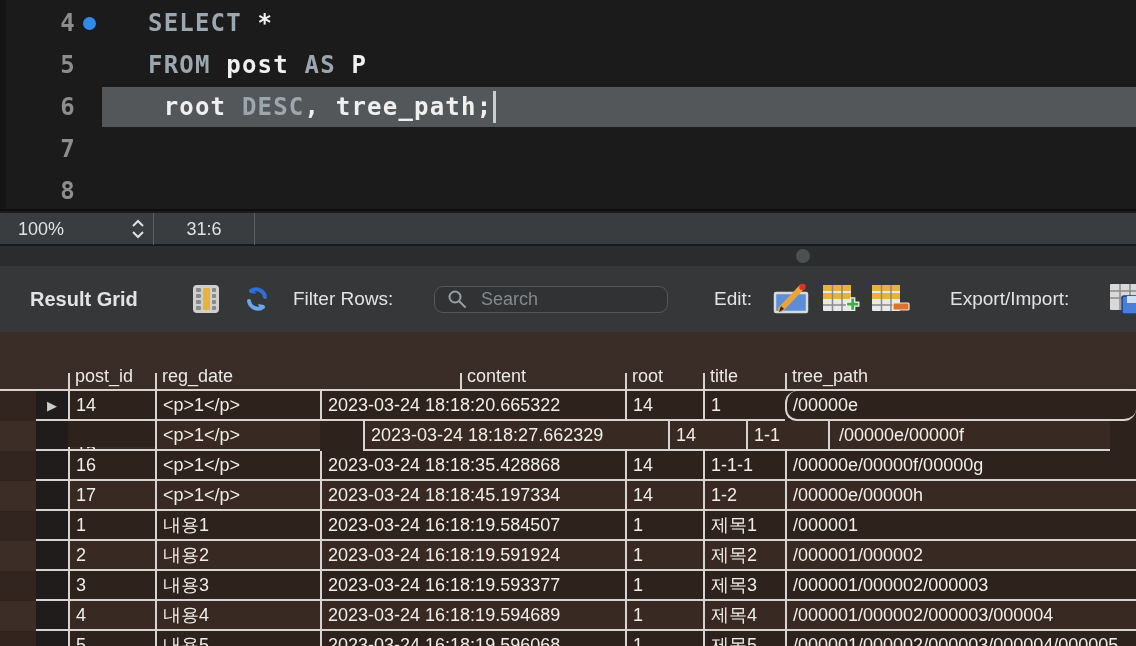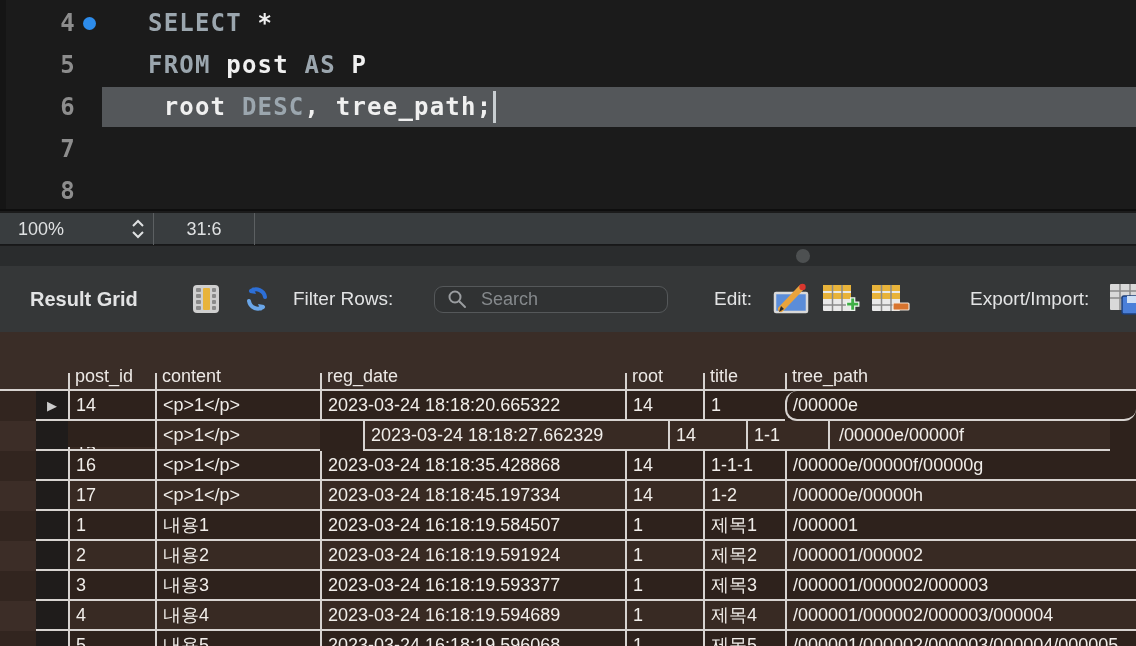--- a/index.html
+++ b/index.html
@@ -47,21 +47,21 @@
   .tb-title { left:30px; font-weight:700; font-size:20px; }
   .ic-grid { left:193px; } .ic-refresh { left:243px; }
   .tb-filter { left:293px; }
   .search-wrap { left:434px; }
   .search-input { width:234px; height:27px; border-radius:9px; background:#303233;
                   border:1px solid #55585a; color:#c9ccce; font-size:18px;
                   padding-left:46px; outline:none; font-family:"Liberation Sans", sans-serif; }
   .search-input::placeholder { color:#85898c; }
   .search-glass { position:absolute; left:13px; top:23px; }
   .tb-edit { left:714px; } .ic-pencil { left:772px; } .ic-addrow { left:821px; } .ic-delrow { left:870px; }
-  .tb-export { left:950px;margin-left:20px; } .ic-export { left:1108px; }
+  .tb-export { left:950px; } .ic-export { left:1108px; }
 
   
   .resultgrid-glyph { width:26px; height:28px; background:#cfcfcf; border-radius:4px;
                       display:flex; gap:2px; padding:3px; }
   .rg-col { display:flex; flex-direction:column; gap:2px; flex:1; }
   .rg-cell { flex:1; background:#8a8a8a; border-radius:1px; }
   .rg-bar { width:7px; background:#e8b33a; border-radius:1px; }
 
   
   .grid { position:absolute; left:0; top:332px; width:1136px; height:314px; background:#2e221c; }
@@ -202,22 +202,22 @@
         <rect x="14" y="14" width="20" height="18" fill="#4a7fd9" stroke="#1d3f7a" stroke-width="1.5" rx="2"></rect>
         <rect x="19" y="14" width="10" height="7" fill="#cfe0f5"></rect>
       </svg>
     </div>
   </div>
 
   <div class="grid">
     <div class="grid-header" id="grid-header">
         <div class="gh-spacer"></div>
         <div class="gh-cell" style="width: 87px;">post_id</div>
+        <div class="gh-cell" style="width: 305px;">reg_date</div>
         <div class="gh-cell" style="width: 165px;">content</div>
-        <div class="gh-cell" style="width: 305px;">reg_date</div>
         <div class="gh-cell" style="width: 78px;">root</div>
         <div class="gh-cell" style="width: 82px;">title</div>
         <div class="gh-cell" style="width: 322px;">tree_path</div>
       </div>
     <div class="grid-rows" id="grid-rows">
         <div class="grow">
           <div class="stripe stripeA"></div>
           <div class="gutter">
             <div class="row-marker">▶</div>
           </div>

